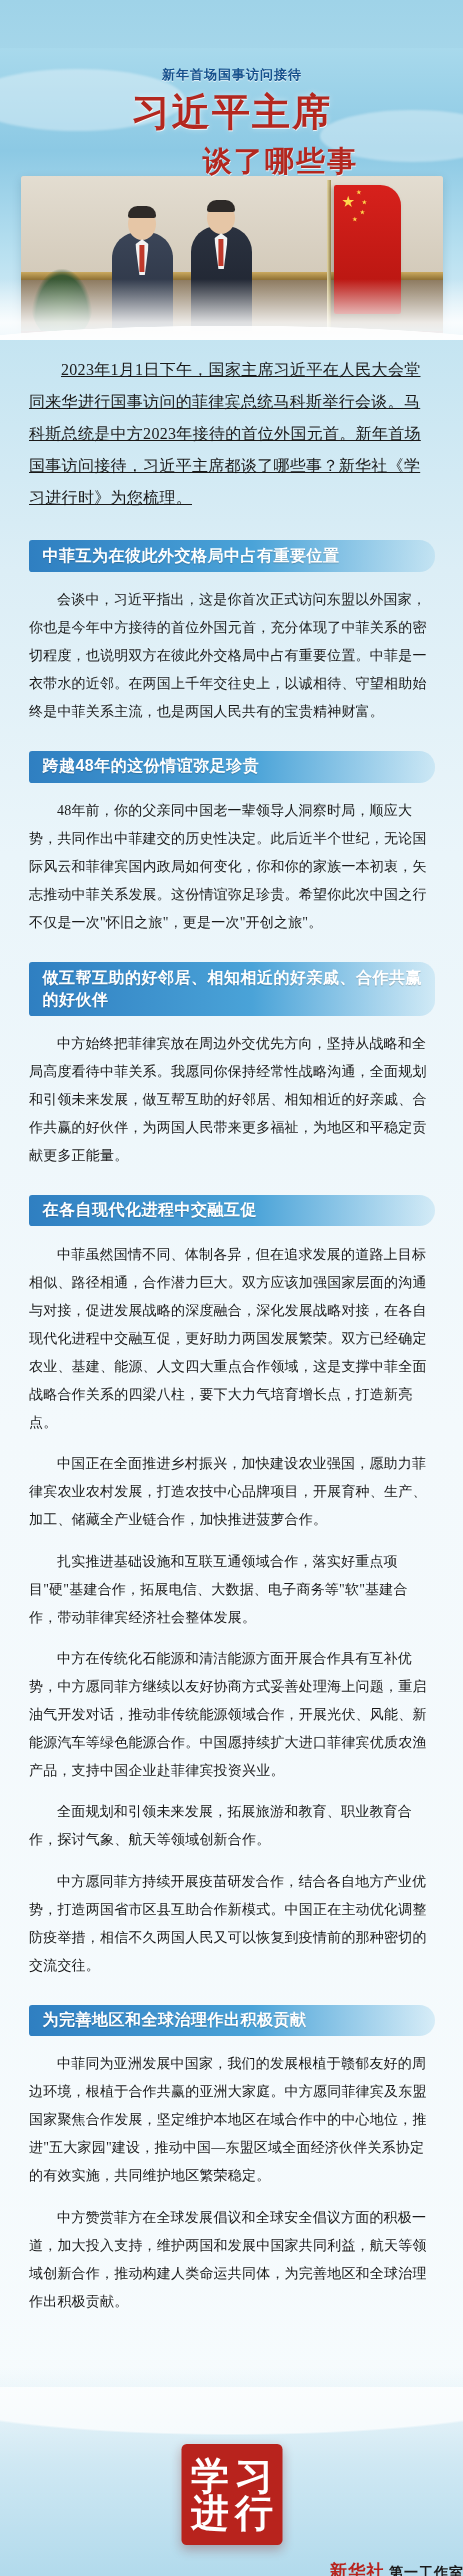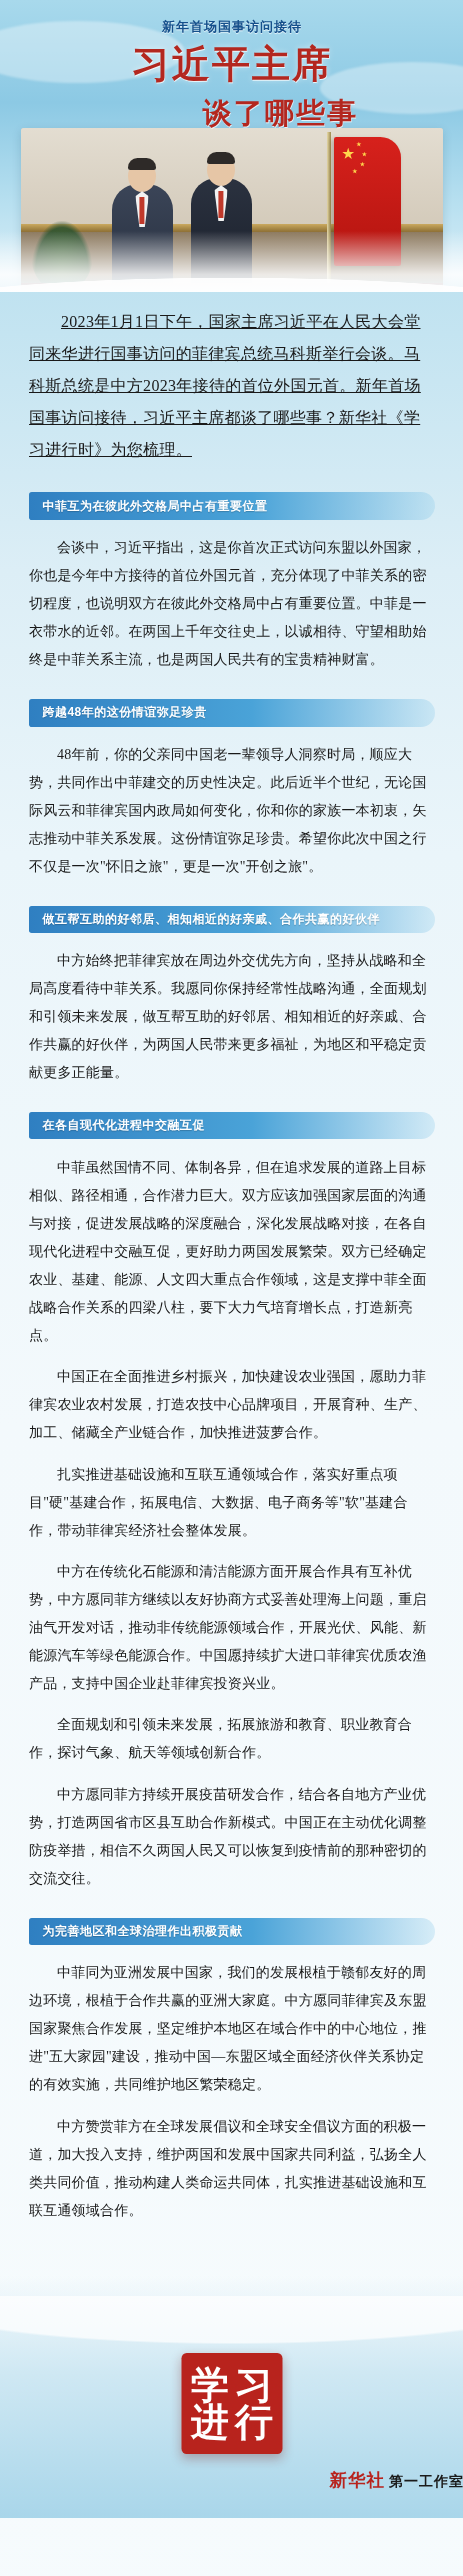--- a/index.html
+++ b/index.html
@@ -19,20 +19,21 @@
     overflow: hidden;
   }
 
   
   .hero {
     position: relative;
     width: 464px;
     height: 292px;
     background: linear-gradient(180deg, #a8d9ec 0%, #8cc9e4 35%, #b8e0f0 70%, #dff0f8 100%);
     overflow: hidden;
+    margin-top: 48px;
   }
   .hero .cloud {
     position: absolute;
     background: rgba(255,255,255,0.35);
     border-radius: 50%;
     filter: blur(1px);
   }
   .hero .c1 { width: 216px; height: 62px; left: -31px; top: 20.6px; }
   .hero .c2 { width: 185px; height: 52px; right: -41px; top: 62px; }
   .hero .c3 { width: 155px; height: 46px; left: 62px; top: 129px; opacity: .5; }
@@ -179,21 +180,21 @@
     text-decoration: underline;
   }
   .section { margin-bottom: 25px; }
   .section-head {
     position: relative;
     display: block;
     margin: 0 0 14.4px 0;
     padding: 5.2px 9.3px 5.2px 13.4px;
     font-family: "Liberation Sans", sans-serif;
     font-weight: bold;
-    font-size: 12px;
+    font-size: 16px;
     color: #ffffff;
     letter-spacing: 0.5px;
     background: linear-gradient(90deg, #2f7fc1 0%, #4aa3d8 55%, rgba(124,196,232,.25) 100%);
     border-radius: 3.1px 15.5px 15.5px 3.1px;
     text-shadow: 0 0.5px 1px rgba(0,0,0,.2);
   }
   .section-head.two-line { line-height: 1.35; }
   p.para {
     font-size: 14px;
     line-height: 2.0;
@@ -327,21 +328,21 @@
       <p class="para">中国正在全面推进乡村振兴，加快建设农业强国，愿助力菲律宾农业农村发展，打造农技中心品牌项目，开展育种、生产、加工、储藏全产业链合作，加快推进菠萝合作。</p>
       <p class="para">扎实推进基础设施和互联互通领域合作，落实好重点项目"硬"基建合作，拓展电信、大数据、电子商务等"软"基建合作，带动菲律宾经济社会整体发展。</p>
       <p class="para">中方在传统化石能源和清洁能源方面开展合作具有互补优势，中方愿同菲方继续以友好协商方式妥善处理海上问题，重启油气开发对话，推动非传统能源领域合作，开展光伏、风能、新能源汽车等绿色能源合作。中国愿持续扩大进口菲律宾优质农渔产品，支持中国企业赴菲律宾投资兴业。</p>
       <p class="para">全面规划和引领未来发展，拓展旅游和教育、职业教育合作，探讨气象、航天等领域创新合作。</p>
       <p class="para">中方愿同菲方持续开展疫苗研发合作，结合各自地方产业优势，打造两国省市区县互助合作新模式。中国正在主动优化调整防疫举措，相信不久两国人民又可以恢复到疫情前的那种密切的交流交往。</p>
     </div>
 
     <div class="section">
       <div class="section-head">为完善地区和全球治理作出积极贡献</div>
       <p class="para">中菲同为亚洲发展中国家，我们的发展根植于赣郁友好的周边环境，根植于合作共赢的亚洲大家庭。中方愿同菲律宾及东盟国家聚焦合作发展，坚定维护本地区在域合作中的中心地位，推进"五大家园"建设，推动中国—东盟区域全面经济伙伴关系协定的有效实施，共同维护地区繁荣稳定。</p>
-      <p class="para">中方赞赏菲方在全球发展倡议和全球安全倡议方面的积极一道，加大投入支持，维护两国和发展中国家共同利益，弘扬全人类共同价值，推动构建人类命运共同体，扎实推进基础设施和互联互通领域合作。</p>
+      <p class="para">中方赞赏菲方在全球发展倡议和全球安全倡议方面的积极一道，加大投入支持，维护两国和发展中国家共同利益，航天等领域创新合作，推动构建人类命运共同体，为完善地区和全球治理作出积极贡献。</p>
     </div>
 
   </div>
 
   <div class="footer">
     <div class="fwave"></div>
     <div class="brand-stamp">
       <span>学</span>
       <span>习</span>
       <span>进</span>

